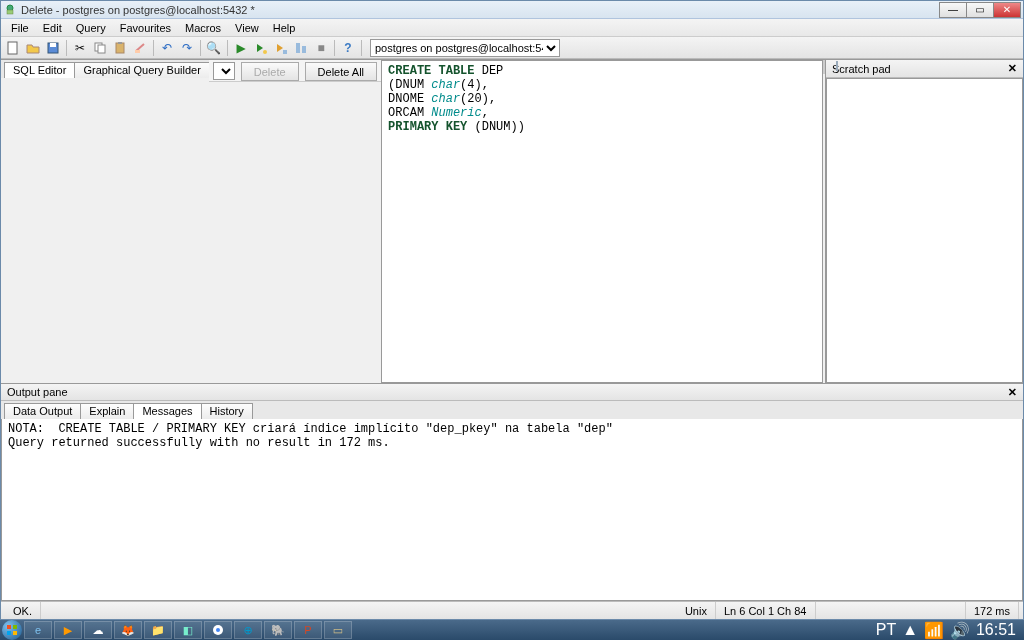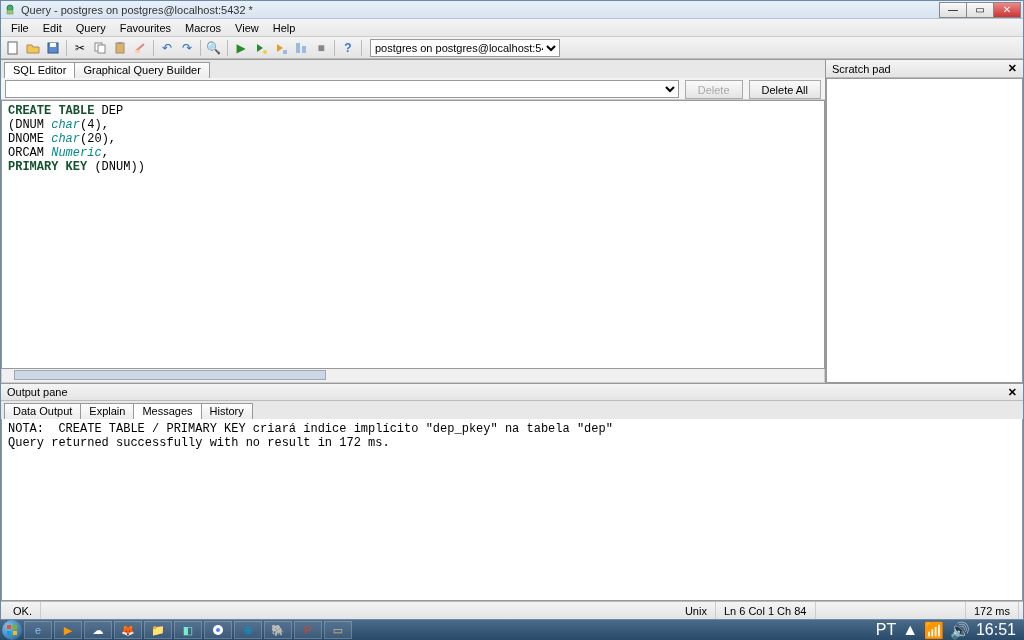--- a/index.html
+++ b/index.html
@@ -69,21 +69,21 @@
     height:18px;font-size:11px;border:1px solid #999;background:#fff;
     width:190px;margin-left:4px;
   }
   .main-area {
     flex:1;
     display:flex;
     flex-direction:row;
     min-height:0;
     border-top:1px solid #999;
   }
-  .left-col { flex:1;display:flex;flex-direction:column;min-width:0; }
+  .left-col { flex:1;display:flex;flex-direction:row;min-width:0; }
   .right-col { width:198px;display:flex;flex-direction:column;border-left:1px solid #999; }
   .editor-tabs {
     display:flex;align-items:flex-end;height:18px;padding-left:3px;
     background:#e8e8e8;
   }
   .etab {
     height:16px;padding:1px 8px;border:1px solid #999;border-bottom:none;
     background:linear-gradient(#fdfdfd,#ececec);font-size:11px;margin-right:-1px;
   }
   .etab.active { background:#fff;position:relative;z-index:2; }
@@ -152,21 +152,21 @@
 
 <div class="window">
 
   <div class="titlebar">
     <span class="app-icon">
       <svg width="12" height="12" viewBox="0 0 12 12">
           <circle cx="6" cy="4" r="3" fill="#4a7" stroke="#284" stroke-width="1"></circle>
           <rect x="3" y="6" width="6" height="4" fill="#9c7" stroke="#684" stroke-width="0.5"></rect>
         </svg>
     </span>
-    <span class="title">Query - postgres on postgres@localhost:5432 *</span>
+    <span class="title">Delete - postgres on postgres@localhost:5432 *</span>
     <div class="winbtns">
       <div class="winbtn">—</div>
       <div class="winbtn">▭</div>
       <div class="winbtn close">✕</div>
     </div>
   </div>
 
   <div class="menubar">
     <span>File</span>
     <span>Edit</span>

